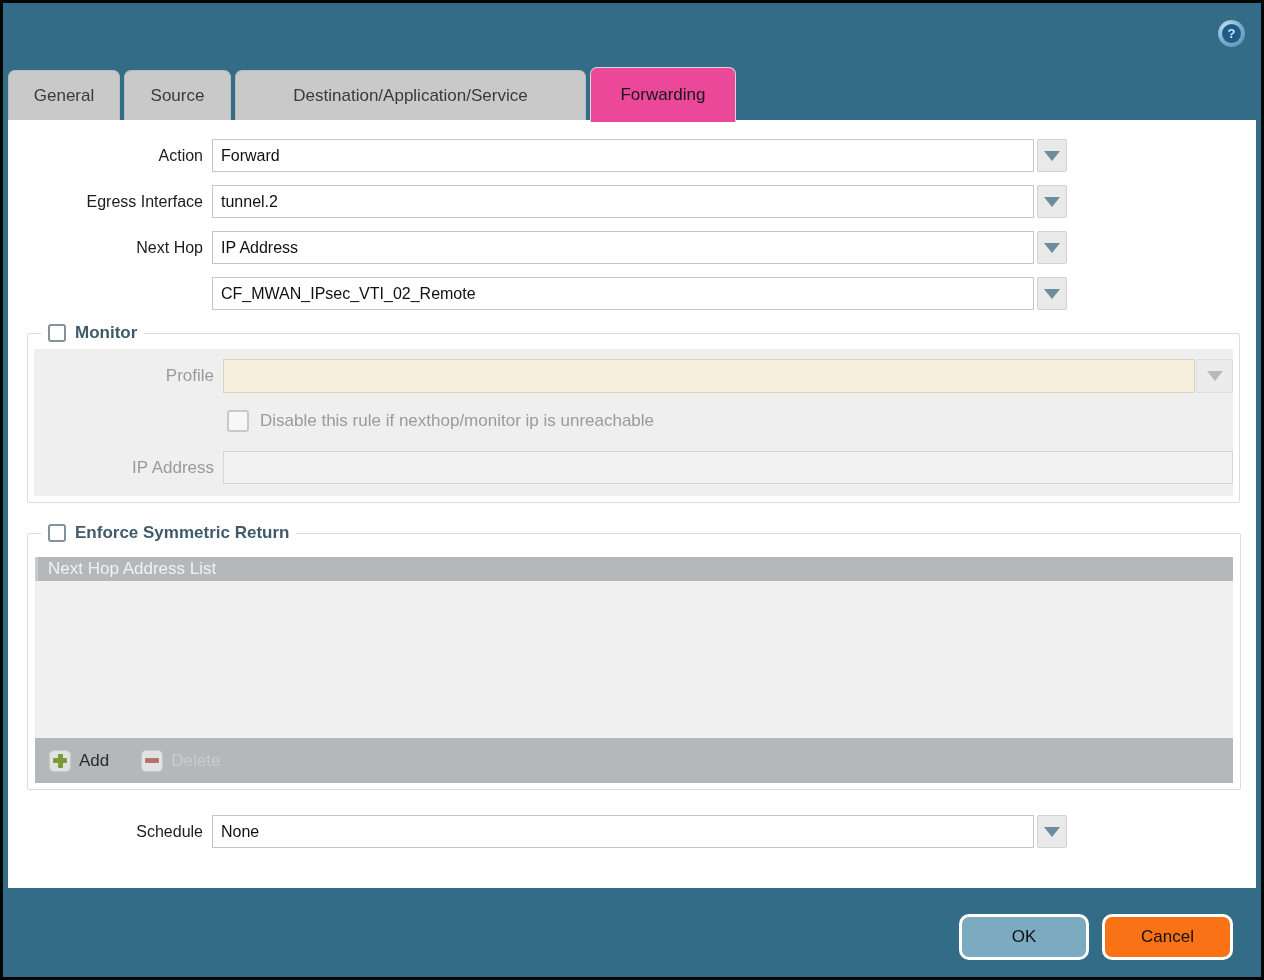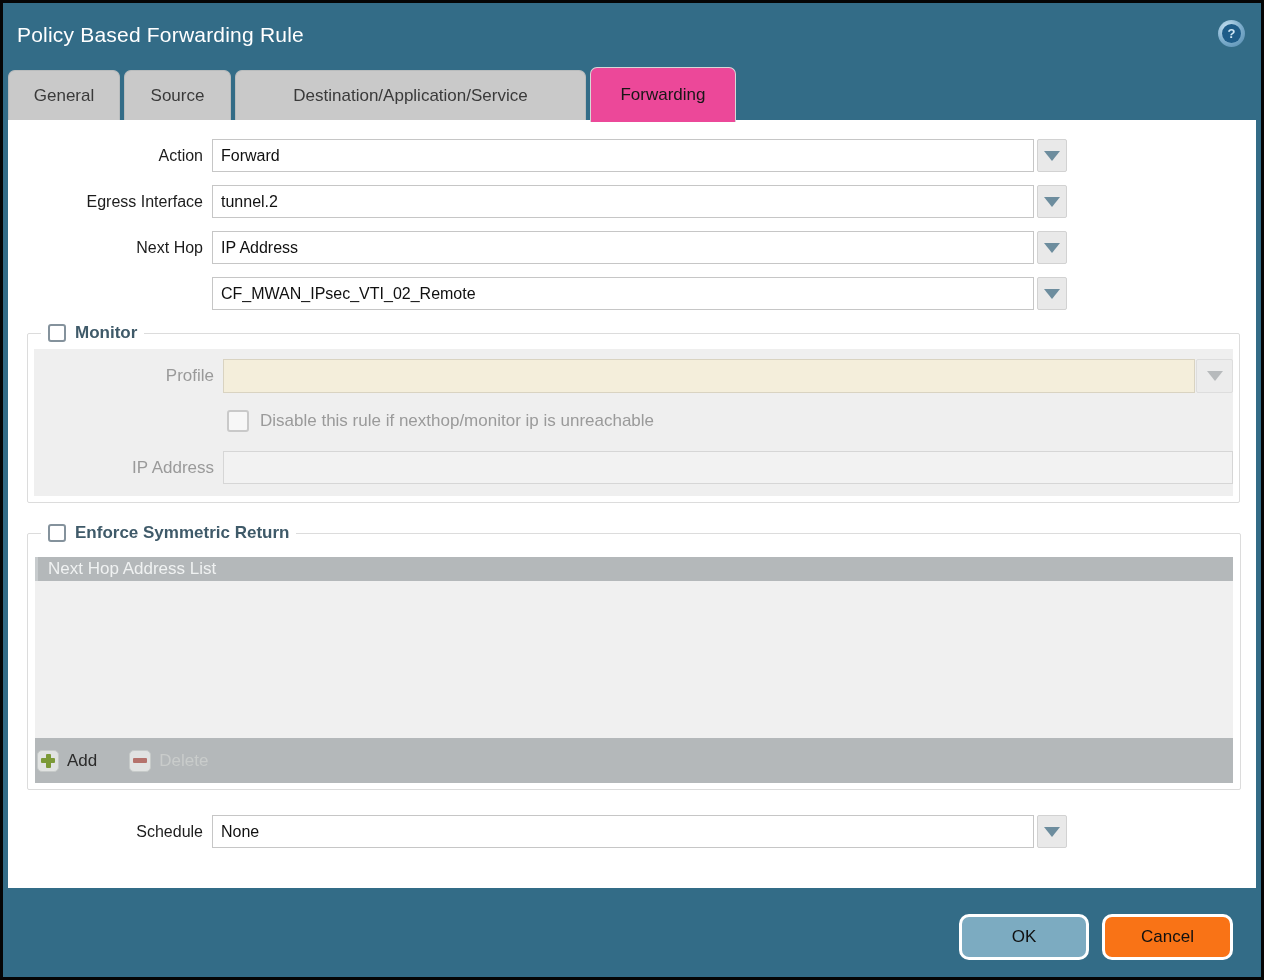--- a/index.html
+++ b/index.html
@@ -181,21 +181,21 @@
     padding-left: 10px;
   }
   .nh-body {
     height: 157px;
     background: #f0f0f0;
   }
   .nh-footer {
     height: 45px;
     background: #b4b8ba;
     display: flex; align-items: center;
-    padding-left: 2px;
+    padding-left: 14px;
     gap: 32px;
   }
   .tbl-btn {
     display: inline-flex; align-items: center; gap: 8px;
     font-size: 17px;
     cursor: pointer;
   }
   .tbl-btn .ico {
     width: 22px; height: 22px;
     border-radius: 5px;
@@ -238,21 +238,20 @@
   }
   .btn-ok { width: 130px; background: #7cabc1; }
   .btn-cancel { width: 131px; background: #f97316; }
 </style>
 </head>
 <body>
 
 <div class="dialog">
 
   <div class="titlebar">
-    <span class="title">Policy Based Forwarding Rule</span>
     <div class="help-btn">
       <div class="help-inner">?</div>
     </div>
   </div>
 
   <div class="tabs">
     <div class="tab tab-general">General</div>
     <div class="tab tab-source">Source</div>
     <div class="tab tab-dest">Destination/Application/Service</div>
     <div class="tab tab-fwd active">Forwarding</div>

